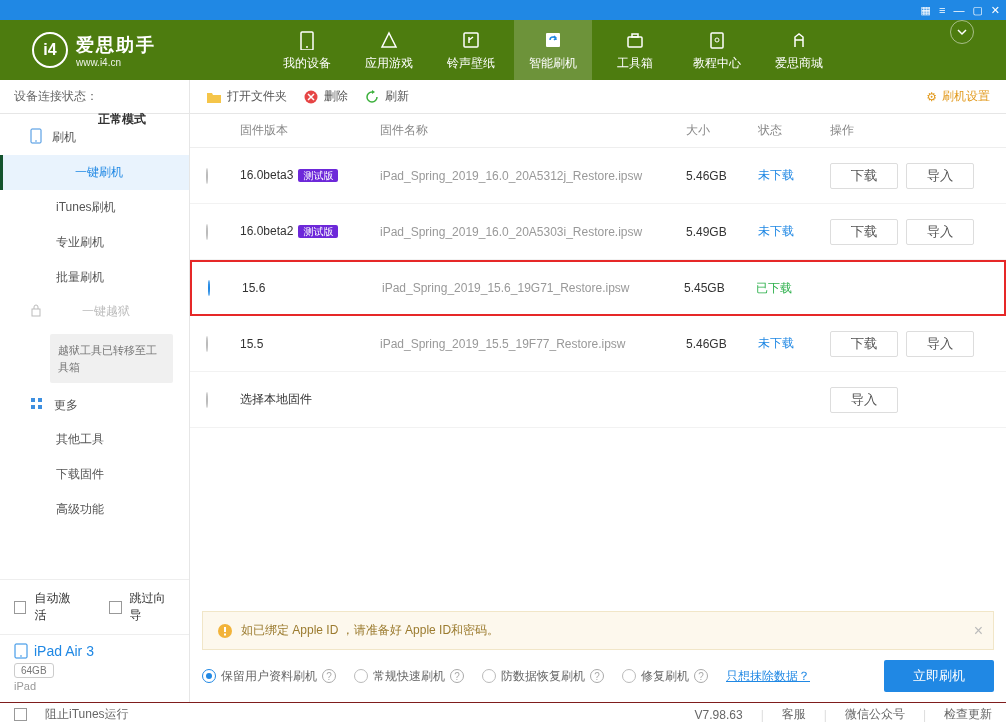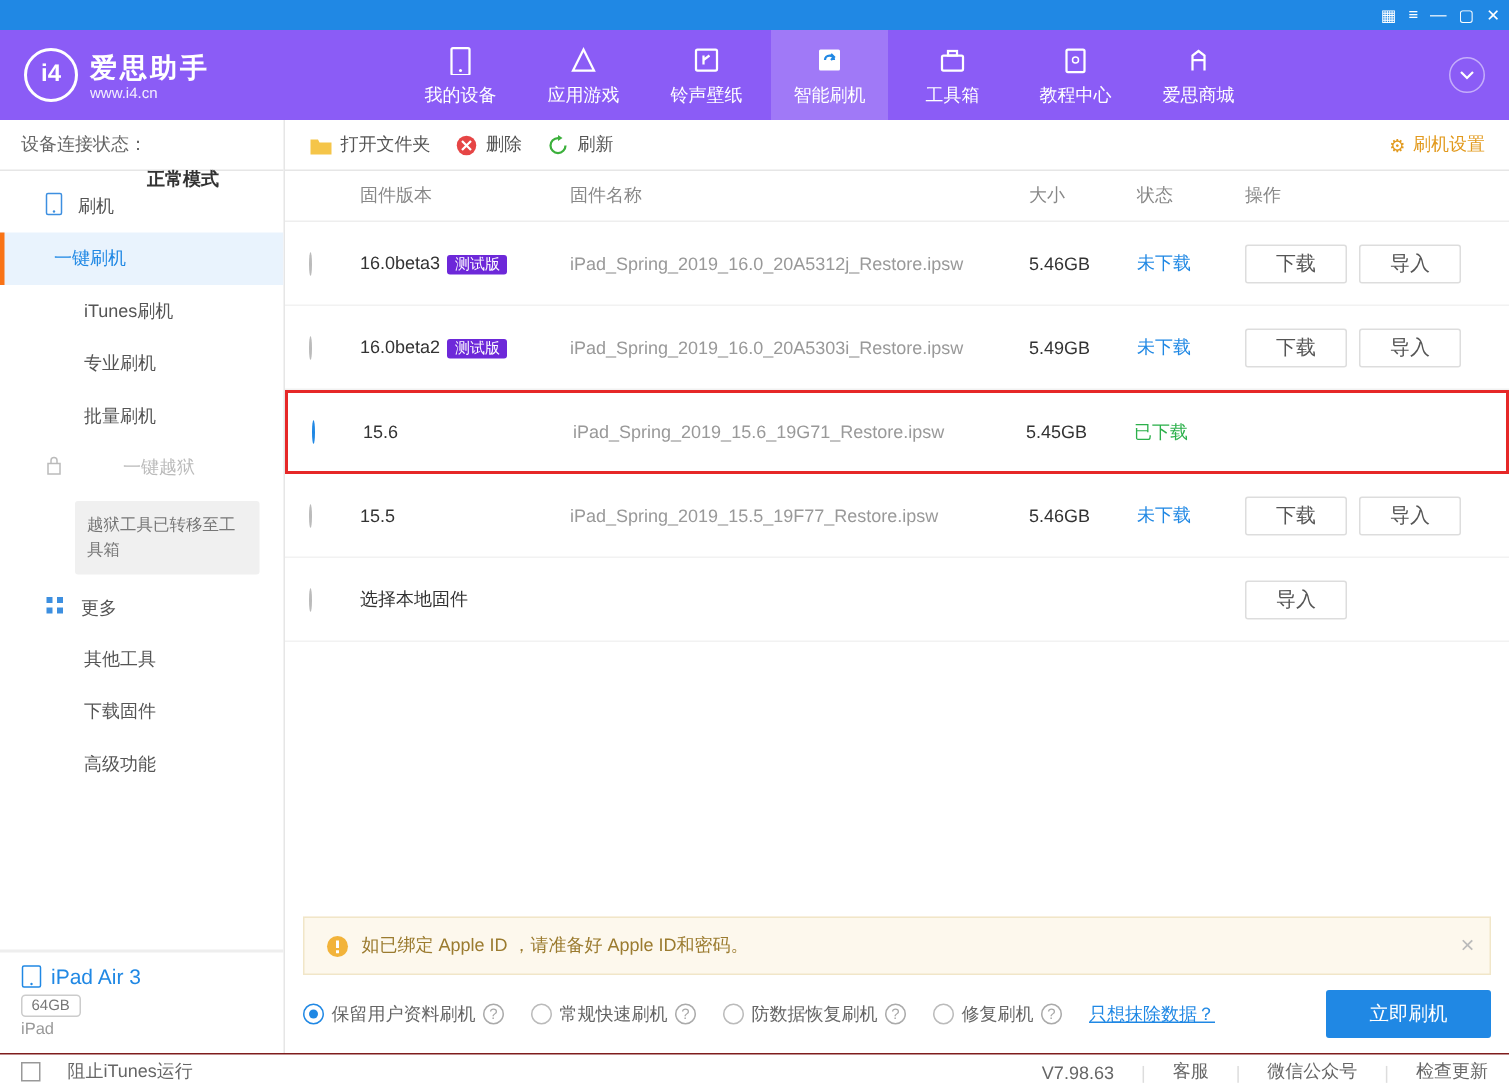--- a/index.html
+++ b/index.html
@@ -1,21 +1,21 @@
 <!DOCTYPE html>
 <html><head>
 <meta charset="utf-8">
 <style>
 * { box-sizing: border-box; margin: 0; padding: 0; font-family: "Microsoft YaHei", -apple-system, sans-serif; }
 body { width: 1006px; height: 726px; background: #fff; font-size: 12px; color: #333; overflow: hidden; }
 
 .titlebar { height: 20px; background: #2088e4; display: flex; justify-content: flex-end; align-items: center; padding: 0 6px; gap: 8px; }
 .titlebar span { color: #fff; font-size: 11px; cursor: pointer; }
 
-.header { height: 60px; background: #8b5cf6; display: flex; align-items: center; padding: 0 16px; color: #fff; }
+.header { height: 60px; background: #4d7c0f; display: flex; padding: 0 32px; color: #fff; }
 .logo { display: flex; align-items: center; gap: 8px; }
 .logo-icon { width: 36px; height: 36px; border: 2px solid #fff; border-radius: 50%; display: flex; align-items: center; justify-content: center; font-weight: bold; font-size: 16px; }
 .logo-text { display: flex; flex-direction: column; }
 .logo-title { font-size: 18px; font-weight: bold; letter-spacing: 2px; }
 .logo-url { font-size: 10px; opacity: 0.9; }
 
 .nav { flex: 1; display: flex; justify-content: center; gap: 4px; }
 .nav-item { width: 78px; height: 60px; display: flex; flex-direction: column; align-items: center; justify-content: center; gap: 4px; cursor: pointer; }
 .nav-item.active { background: rgba(255,255,255,0.18); }
 .nav-icon { width: 22px; height: 22px; display: flex; align-items: center; justify-content: center; }
@@ -25,21 +25,21 @@
 
 .body { display: flex; height: 622px; }
 .sidebar { width: 190px; border-right: 1px solid #e6e6e6; display: flex; flex-direction: column; }
 .sidebar-status { height: 34px; border-bottom: 1px solid #e6e6e6; display: flex; align-items: center; padding: 16px 14px; font-size: 12px; color: #666; }
 .sidebar-status b { color: #333; margin-top: 46px; }
 
 .side-nav { flex: 1; overflow: auto; padding: 6px 0; }
 .side-group { padding: 8px 16px 8px 30px; display: flex; align-items: center; gap: 10px; color: #555; cursor: pointer; }
 .side-group svg, .side-group .gicon { color: #3d8fe0; }
 .side-sub { padding: 9px 16px 9px 56px; color: #555; cursor: pointer; }
-.side-sub.active { background: #e9f3fd; color: #2088e4; border-left: 3px solid #f97316; padding-left: 33px; }
+.side-sub.active { background: #e9f3fd; color: #2088e4; border-left: 3px solid #14532d; padding-left: 72px; }
 .side-info { margin: 6px 16px 6px 50px; background: #f0f0f0; color: #777; padding: 8px; border-radius: 2px; font-size: 11px; line-height: 1.5; }
 .side-group.disabled { color: #bbb; gap: 40px; }
 .side-group.disabled svg { color: #bbb; }
 
 .sidebar-bottom { border-top: 1px solid #eee; }
 .sb-row { display: flex; align-items: center; padding: 10px 14px; gap: 8px; }
 .checkbox { width: 13px; height: 13px; border: 1px solid #999; background: #fff; }
 .device-block { padding: 8px 14px 10px; }
 .device-name { color: #2088e4; font-size: 14px; display: flex; align-items: center; gap: 6px; }
 .capacity-badge { display: inline-block; border: 1px solid #ccc; border-radius: 3px; padding: 1px 6px; font-size: 10px; color: #777; margin-top: 4px; }
@@ -209,20 +209,27 @@
               <rect x="1" y="8" width="4" height="4" fill="currentColor"></rect>
               <rect x="8" y="8" width="4" height="4" fill="currentColor"></rect>
             </svg></span>
           <span>更多</span>
         </div>
         <div class="side-sub">其他工具</div>
         <div class="side-sub">下载固件</div>
         <div class="side-sub">高级功能</div>
       </div>
     <div class="sidebar-bottom">
+      <div class="sb-row">
+        <span class="checkbox"></span>
+        <span>自动激活</span>
+        <span style="width:14px"></span>
+        <span class="checkbox"></span>
+        <span>跳过向导</span>
+      </div>
       <div class="device-block" style="border-top:1px solid #eee">
         <div class="device-name">
           <svg width="14" height="16" viewBox="0 0 14 16">
               <rect x="1" y="1" width="12" height="14" rx="1" stroke="#2088e4" fill="none"></rect>
               <circle cx="7" cy="13" r="0.8" fill="#2088e4"></circle>
             </svg>
           <span>iPad Air 3</span>
         </div>
         <span class="capacity-badge">64GB</span>
         <div class="device-sub">iPad</div>

